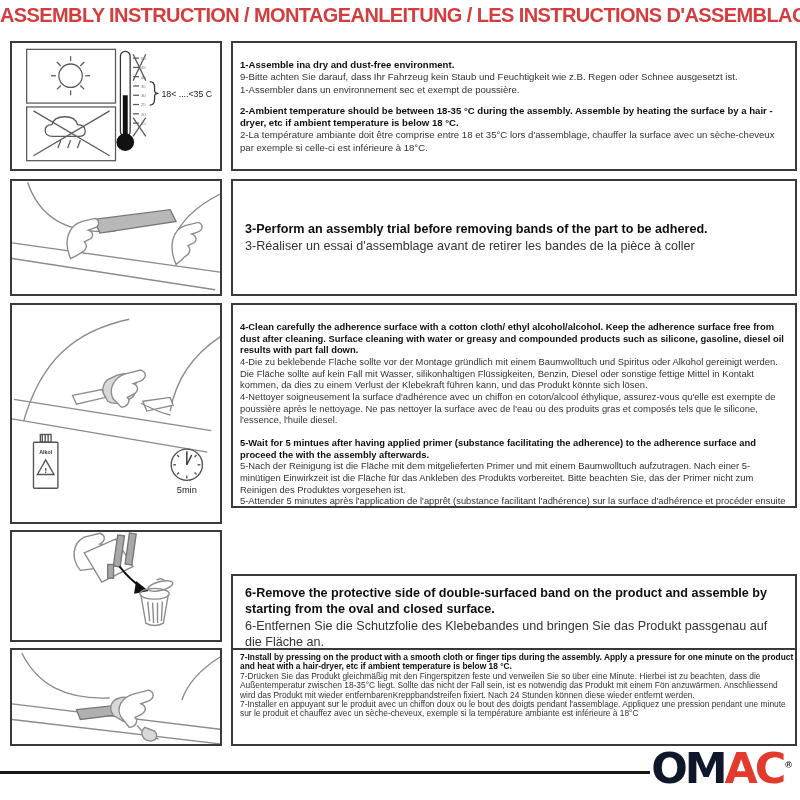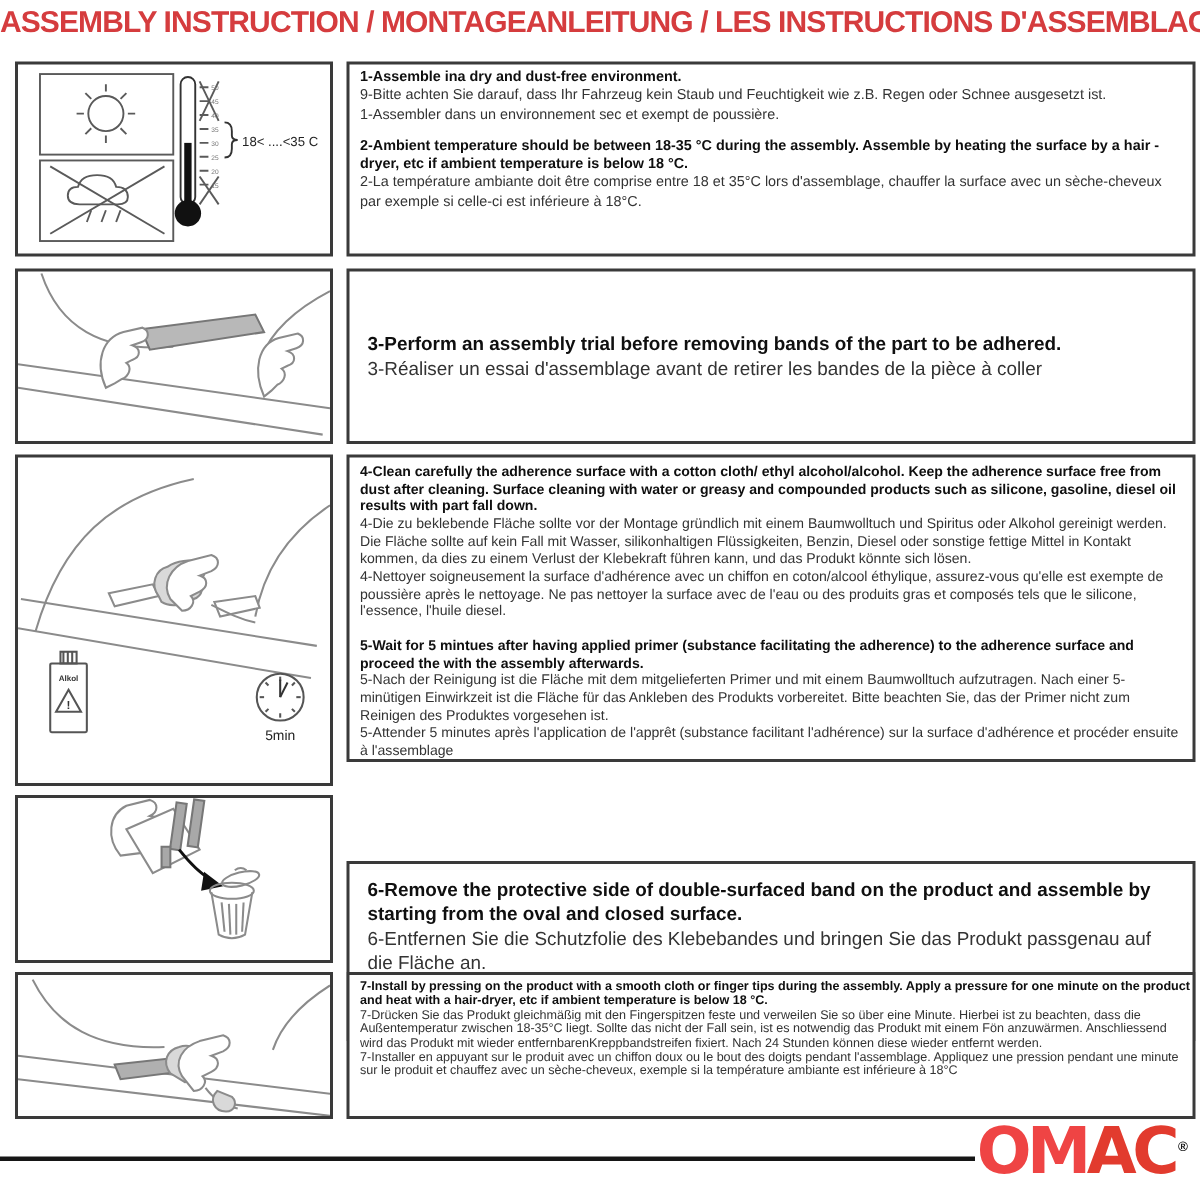--- a/index.html
+++ b/index.html
@@ -5,33 +5,33 @@
   html,body{margin:0;padding:0;background:#fff;}
   #page{position:relative;width:800px;height:800px;background:#fff;
         font-family:"Liberation Sans",sans-serif;overflow:hidden;}
   .title{position:absolute;top:4px;left:0;right:0;margin:0;text-align:center;
          color:#d53c3e;font-weight:bold;font-size:20px;letter-spacing:-0.6px;white-space:nowrap;}
   .cell{position:absolute;left:10px;width:212px;border:2px solid #3a3a3a;background:#fff;
         box-sizing:border-box;overflow:hidden;}
   .cell.right{left:231px;width:566px;}
   p{margin:0;}
   .b{font-weight:bold;color:#0f0f0f;}
-  .t-sm{font-size:9.6px;line-height:1.28;padding:3px 8px 2px 7px;color:#333;}
+  .t-sm{font-size:9.6px;line-height:1.28;padding:16px 8px 2px 7px;color:#333;}
   .t-sm.tight{font-size:9.4px;line-height:1.24;}
   .t-md{font-size:12.6px;line-height:1.3;padding:4px 12px;color:#333;
         display:flex;flex-direction:column;justify-content:center;}
   .t-xs{font-size:8.4px;line-height:1.12;padding:3px 0 2px 7px;color:#333;}
   .sp{height:9px;}
   .sp3{height:11px;}
   .illus{display:flex;align-items:center;justify-content:center;height:100%;}
   svg{display:block;}
   .footline{position:absolute;left:0;top:771px;width:650px;height:3px;background:#161616;}
   .logo{position:absolute;top:747px;right:8px;font-family:"DejaVu Sans",sans-serif;
         font-weight:bold;font-size:43px;letter-spacing:-3px;line-height:1;white-space:nowrap;}
-  .lg-black{color:#ef4444;}
+  .lg-black{color:#0f172a;}
   .lg-red{color:#e23b2e;}
   .lg-reg{font-size:9px;letter-spacing:0;vertical-align:super;color:#141414;margin-left:2px;font-family:"Liberation Sans",sans-serif;}
 </style>
 </head>
 <body>
 
 <div id="page">
 
   <h1 class="title">ASSEMBLY INSTRUCTION / MONTAGEANLEITUNG / LES INSTRUCTIONS D'ASSEMBLAGE</h1>
 

